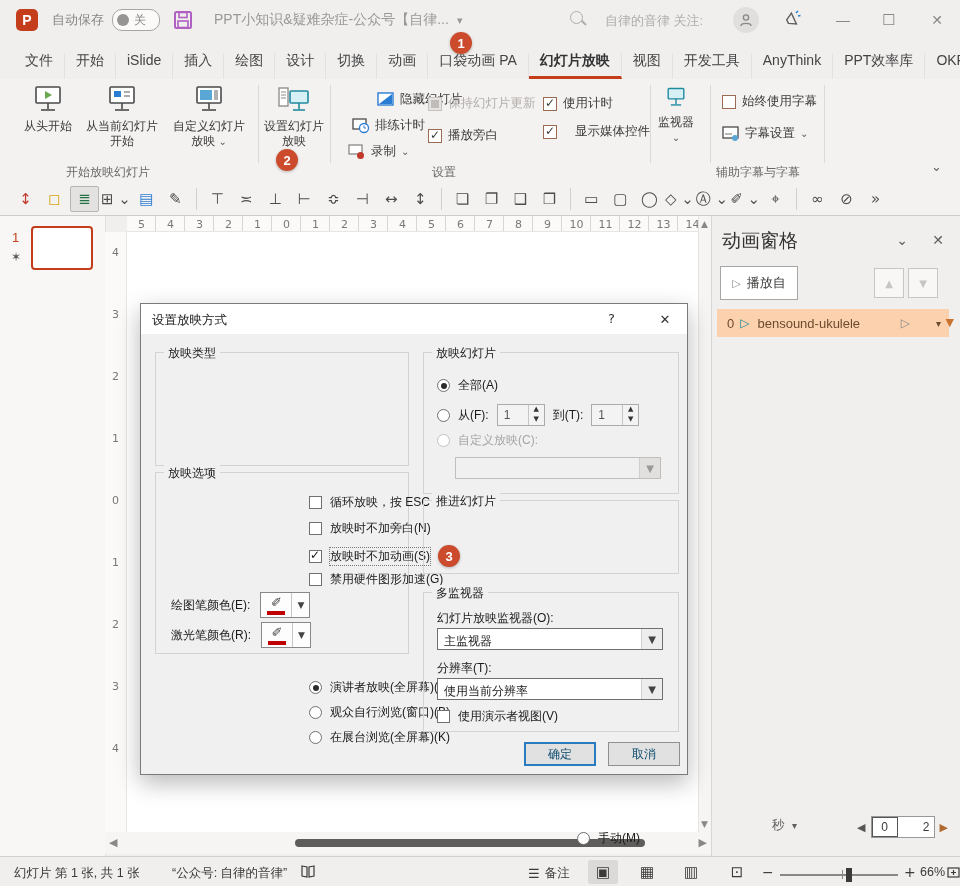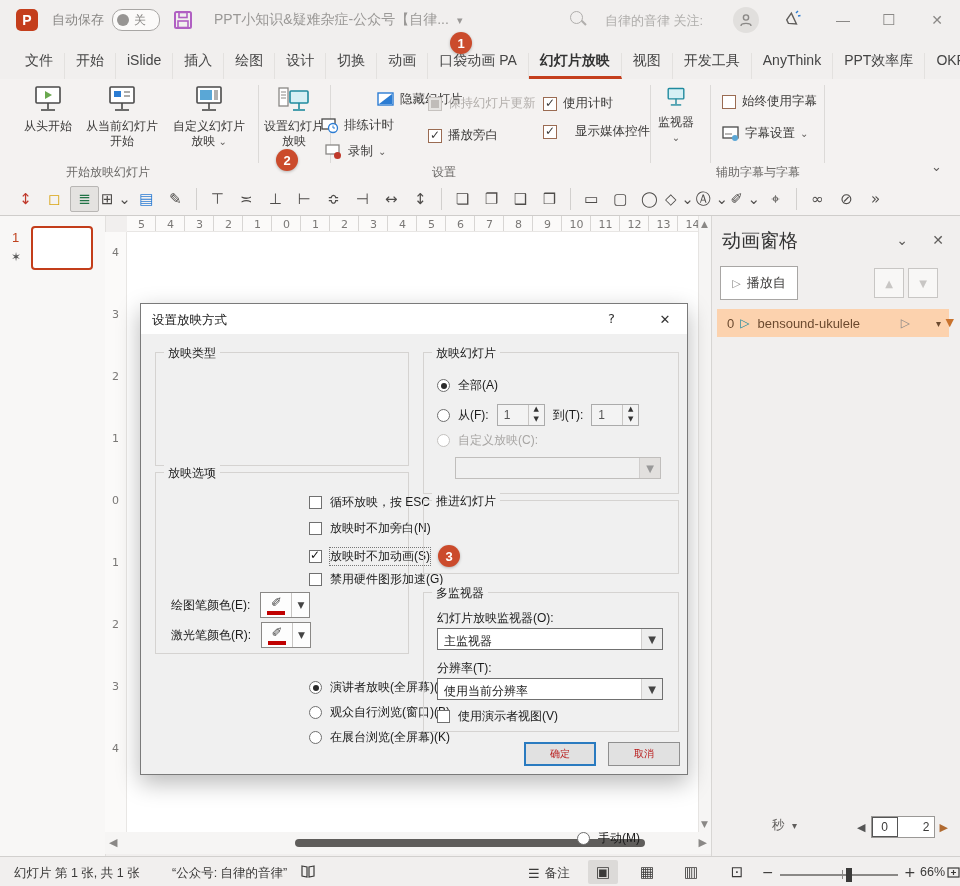--- a/index.html
+++ b/index.html
@@ -122,21 +122,21 @@
   .penbtn .dd{width:17px;border-left:1px solid #c8c6c4;display:flex;align-items:center;justify-content:center;font-size:9px;color:#444;}
   .spin{display:flex;width:48px;height:22px;border:1px solid #ababab;background:#f3f3f3;box-sizing:border-box;}
   .spin .val{flex:1;padding:3px 0 0 6px;font-size:12px;color:#555;}
   .spin .arr{width:15px;border-left:1px solid #c8c6c4;display:flex;flex-direction:column;}
   .spin .arr span{flex:1;font-size:7px;line-height:9px;text-align:center;color:#333;}
   .combo{position:absolute;height:22px;border:1px solid #707070;background:#fff;box-sizing:border-box;font-size:12px;}
   .combo .cval{position:absolute;left:6px;top:4px;white-space:nowrap;}
   .combo .cdd{position:absolute;right:0;top:0;width:20px;height:100%;background:#ededed;border-left:1px solid #d0cecd;display:flex;align-items:center;justify-content:center;font-size:10px;color:#444;}
   .combo.dis{border-color:#c0bebc;background:#f0f0f0;}
   .combo.dis .cdd{background:#e2e0de;color:#999;}
-  .btn{position:absolute;width:72px;height:24px;background:#e1e1e1;border:1px solid #8f8f8f;display:flex;align-items:center;justify-content:center;font-size:10px;color:#b91c1c;box-sizing:border-box;}
+  .btn{position:absolute;width:72px;height:24px;background:#e1e1e1;border:1px solid #8f8f8f;display:flex;align-items:center;justify-content:center;font-size:12px;color:#0c4a6e;box-sizing:border-box;}
   .btn.primary{border:2px solid #2a7bc0;}
   
   .statusbar{position:absolute;left:0;top:856px;width:960px;height:30px;background:#f1efee;border-top:1px solid #d2d0ce;font-size:12.5px;color:#3b3a39;padding-left:47px;}
   .sb-left{position:absolute;left:14px;top:8px;}
   .sb-doc{position:absolute;left:172px;top:8px;}
   .sb-book{position:absolute;left:300px;top:7px;}
   .sb-notes{position:absolute;left:528px;top:8px;display:flex;gap:5px;align-items:center;}
   .sb-notes .ic{font-size:13px;}
   .sb-view{position:absolute;top:3px;width:30px;height:24px;display:flex;align-items:center;justify-content:center;font-size:15px;color:#3b3a39;font-family:"DejaVu Sans",sans-serif;}
   .sb-view.active{background:#dcdad8;border-radius:2px;}
@@ -273,30 +273,30 @@
   <div class="grouplabel" style="left:66px;top:85px;">开始放映幻灯片</div>
   <div class="rsep" style="left:330px;"></div>
 
   <div class="smallbtn" style="left:340px;top:12px;padding-left:37px;">
     <svg width="18" height="16" viewBox="0 0 18 16">
       <rect x="1" y="1" width="15" height="12" fill="#fff" stroke="#2b7cd3" stroke-width="1.4"></rect>
       <path d="M2 12 L15 12 L15 2 Z" fill="#2b7cd3"></path>
     </svg>
     <span>隐藏幻灯片</span>
   </div>
-  <div class="smallbtn" style="left:321px;top:38px;">
+  <div class="smallbtn" style="left:352px;top:38px;">
     <svg width="18" height="16" viewBox="0 0 18 16">
       <rect x="1" y="1" width="13" height="10" fill="#fff" stroke="#4a4a4a" stroke-width="1.3"></rect>
       <circle cx="12" cy="10" r="4.5" fill="#fff" stroke="#2b7cd3" stroke-width="1.3"></circle>
       <line x1="12" y1="10" x2="12" y2="7.5" stroke="#2b7cd3" stroke-width="1"></line>
       <line x1="12" y1="10" x2="14" y2="10" stroke="#2b7cd3" stroke-width="1"></line>
     </svg>
     <span>排练计时</span>
   </div>
-  <div class="smallbtn" style="left:325px;top:64px;">
+  <div class="smallbtn" style="left:348px;top:64px;">
     <svg width="18" height="16" viewBox="0 0 18 16">
       <rect x="1" y="1" width="13" height="9" fill="#fff" stroke="#8a8886" stroke-width="1.3"></rect>
       <circle cx="12.5" cy="11.5" r="3.5" fill="#c0392b"></circle>
     </svg>
     <span>录制</span>
     <span class="chev glyph">⌄</span>
   </div>
   <div class="cbrow dis" style="left:428px;top:16px;">
     <span class="rb-check dis"></span>
     <span>保持幻灯片更新</span>

